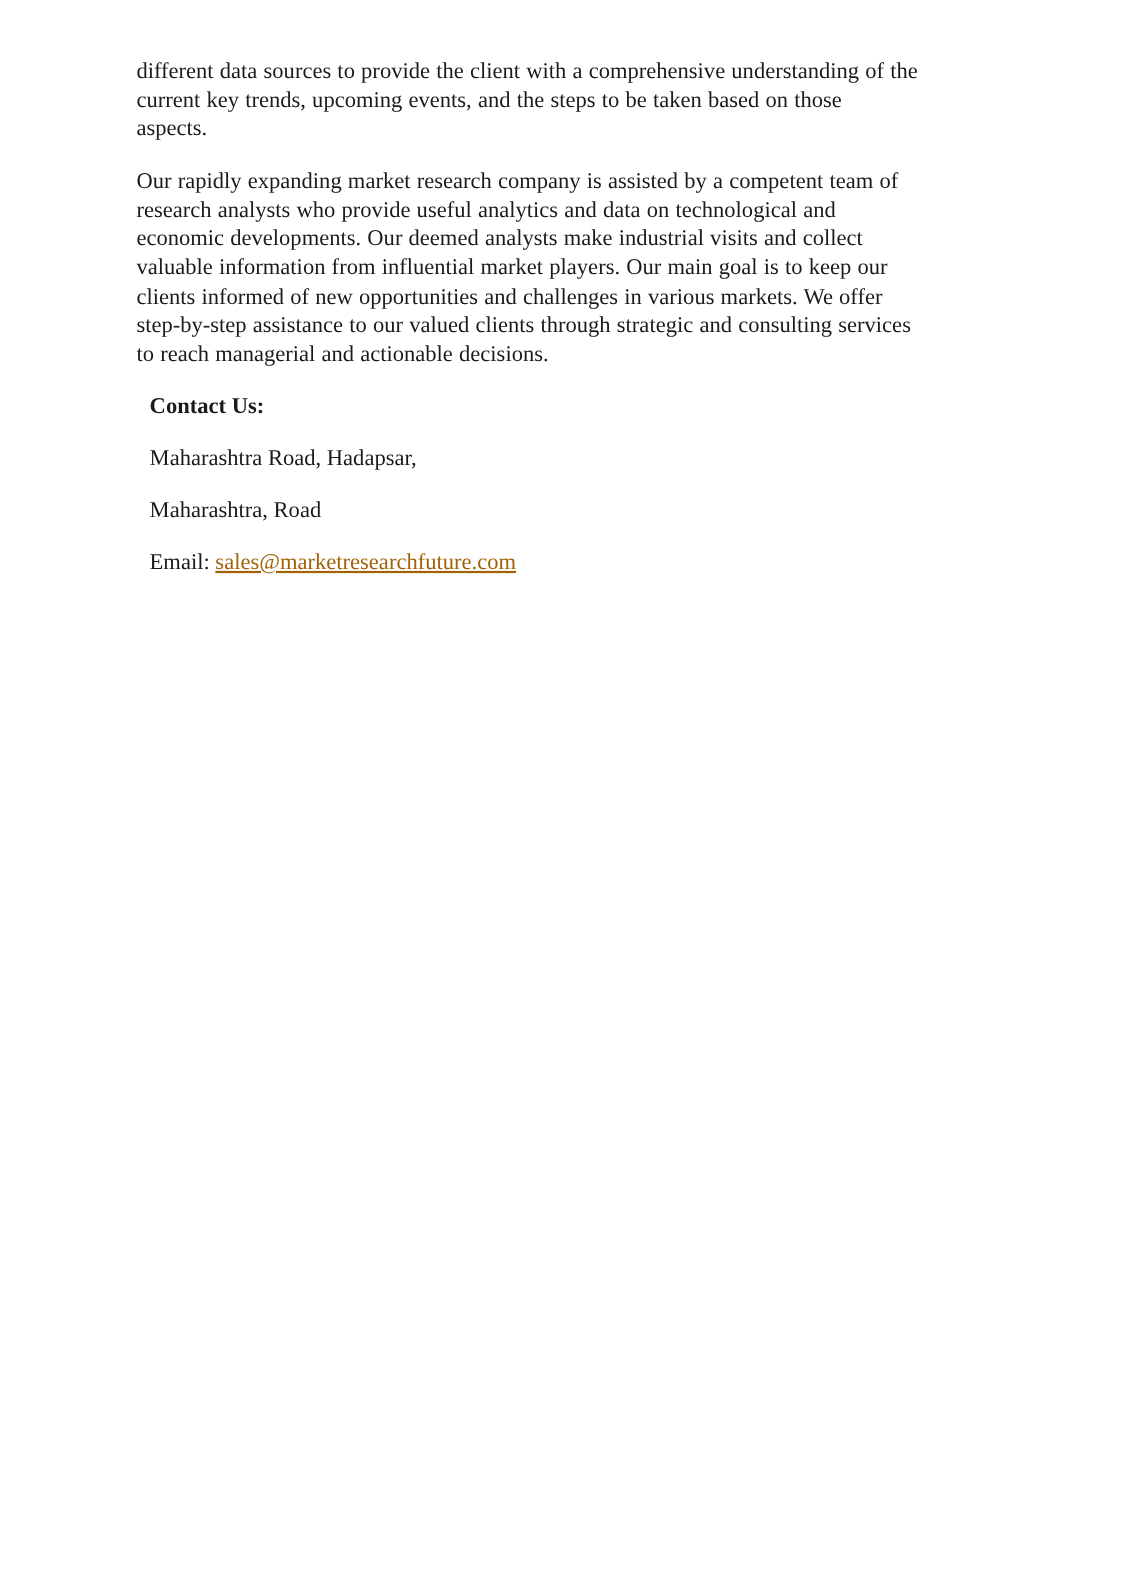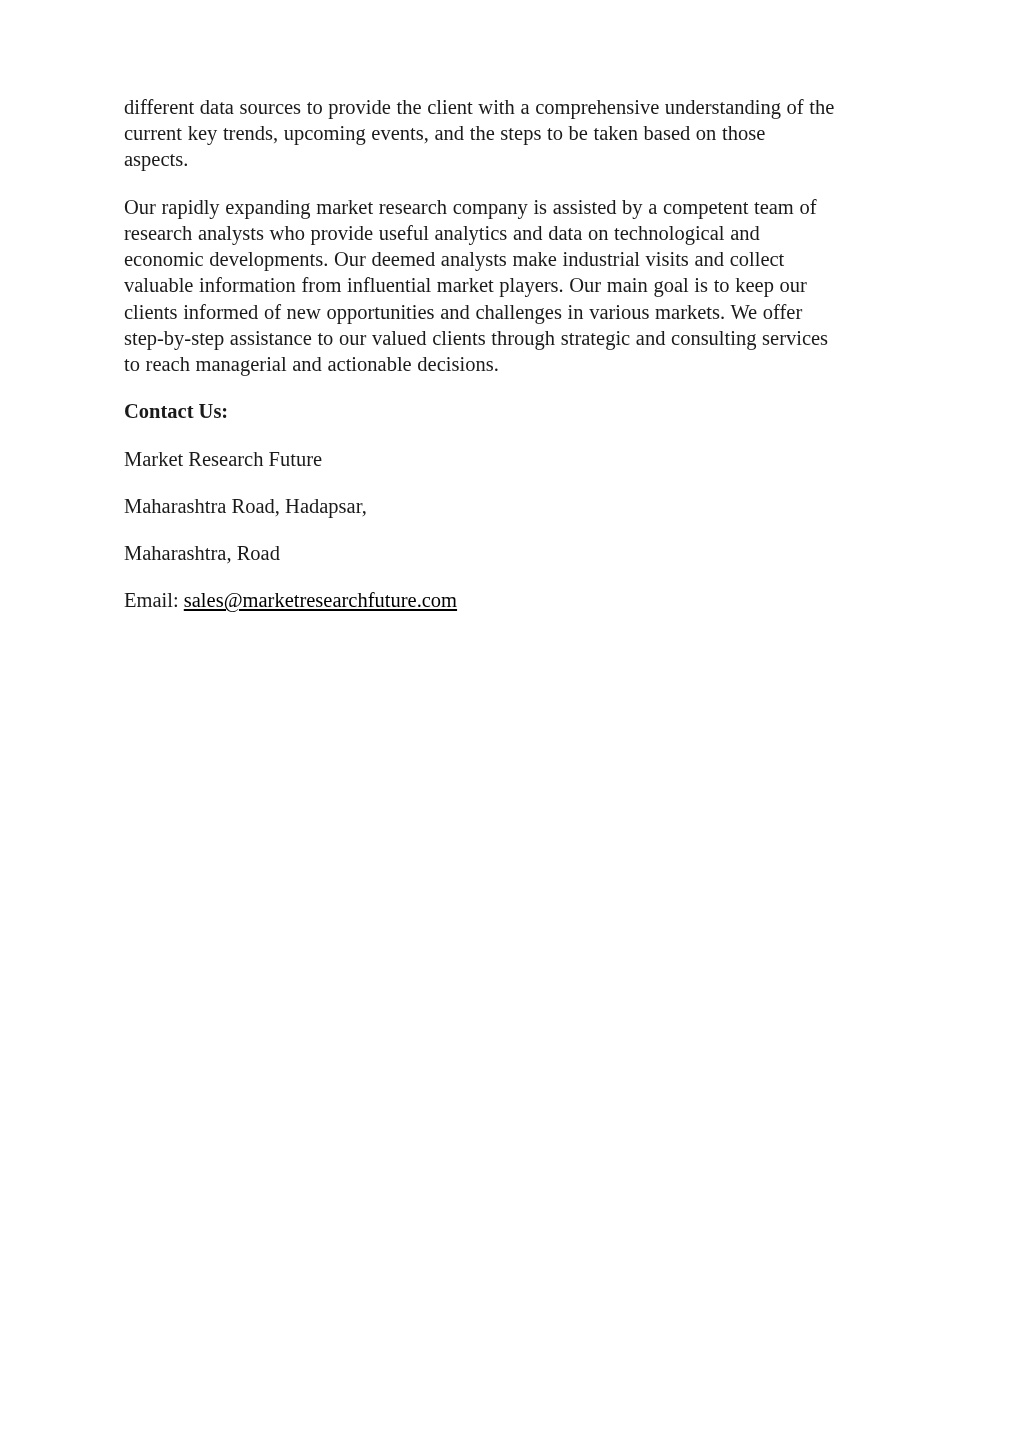--- a/index.html
+++ b/index.html
@@ -6,62 +6,61 @@
     margin: 0;
     padding: 0;
     background: #ffffff;
   }
   .page {
     position: relative;
     width: 959px;
     height: 1447px;
     background: #ffffff;
     box-sizing: border-box;
-    padding: 94px 124px 0 124px;
+    padding: 52px 124px 0 124px;
     font-family: "Liberation Serif", "DejaVu Serif", serif;
     color: #1a1a1a;
     overflow: hidden;
   }
   .para {
     font-size: 20.5px;
     line-height: 1.28;
     margin: 0 0 21px 0;
     text-align: left;
     word-spacing: 0.5px;
   }
   .contact-heading {
     font-weight: bold;
   }
   .contact-line {
     font-size: 20.5px;
     line-height: 1.28;
-    margin: 0 0 21px 0;
+    margin: 0 0 21px 12px;
   }
   .email-line a {
     text-decoration: underline;
     cursor: pointer;
   }
 </style>
 </head>
 <body>
 
 <div class="page">
 
   <p class="para">different data sources to provide the client with a comprehensive understanding of the current key trends, upcoming events, and the steps to be taken based on those aspects.</p>
 
   <p class="para">Our rapidly expanding market research company is assisted by a competent team of research analysts who provide useful analytics and data on technological and economic developments. Our deemed analysts make industrial visits and collect valuable information from influential market players. Our main goal is to keep our clients informed of new opportunities and challenges in various markets. We offer step-by-step assistance to our valued clients through strategic and consulting services to reach managerial and actionable decisions.</p>
 
   <p class="contact-line contact-heading">Contact Us:</p>
 
-  <p class="contact-line">Market Research Future</p>
 
 
   <p class="contact-line">Maharashtra Road, Hadapsar,</p>
 
 
   <p class="contact-line">Maharashtra, Road</p>
 
 
   <p class="contact-line email-line">
-    <span>Email: </span><a style="color: #000000;">sales@marketresearchfuture.com</a>
+    <span>Email: </span><a style="color: #a16207;">sales@marketresearchfuture.com</a>
   </p>
 
 </div>
 
 </body></html>

